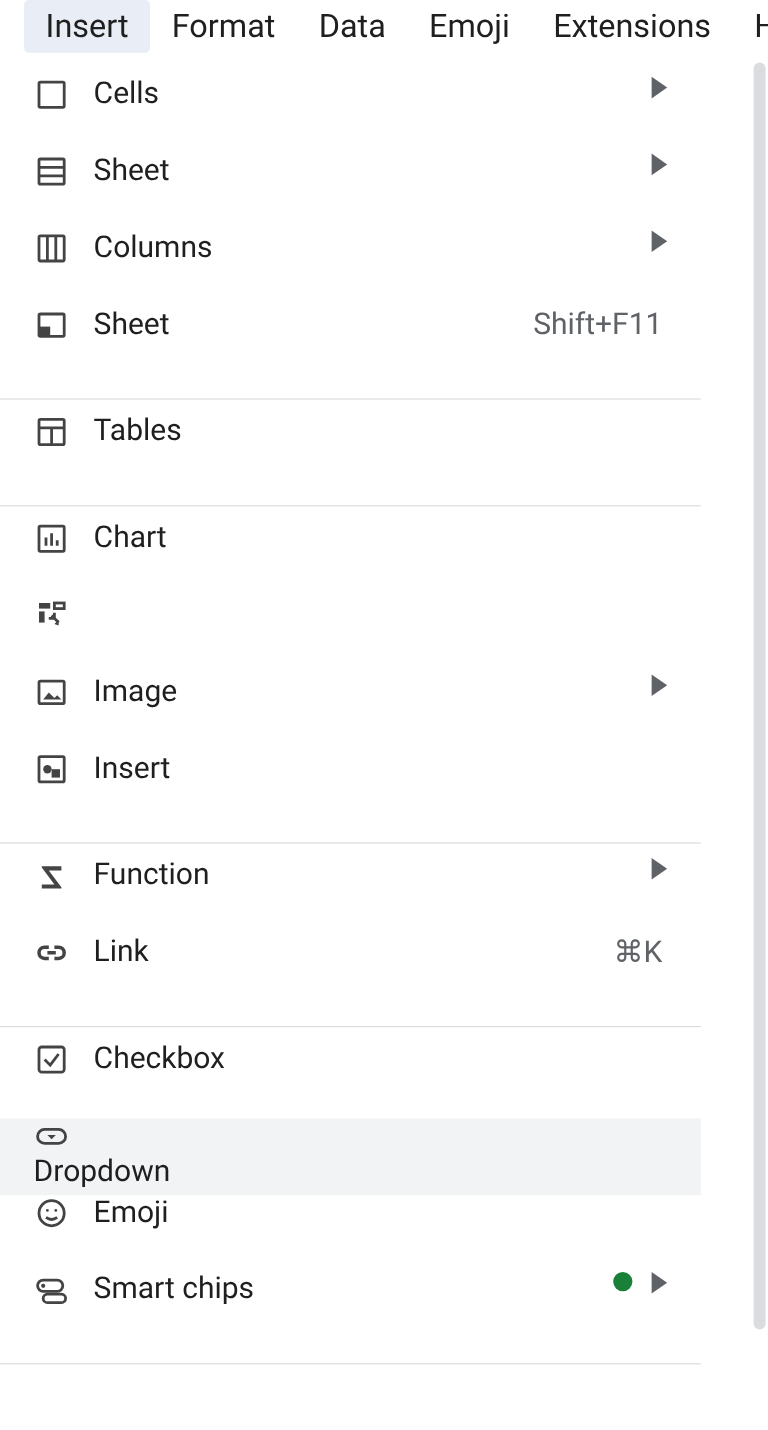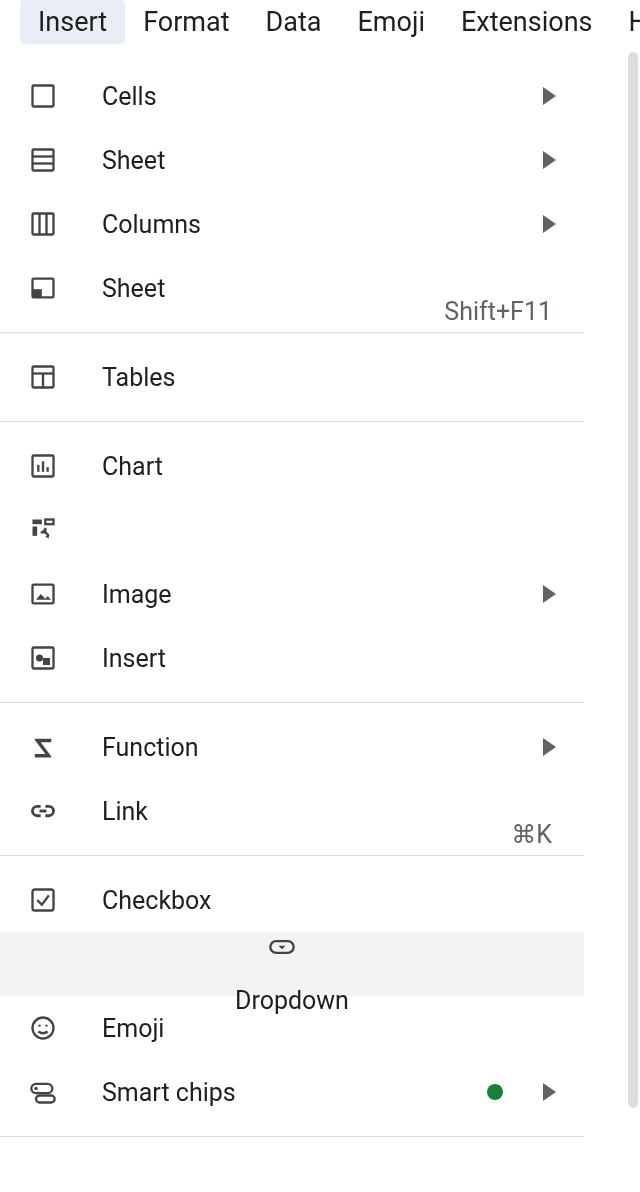--- a/index.html
+++ b/index.html
@@ -32,48 +32,46 @@
     .dropdown {
       position: absolute;
       left: 0;
       top: 52px;
       width: 584px;
       background: #fff;
       padding: 12px 0;
     }
     .menu-item {
       display: flex;
-      align-items: center;
+      align-items: flex-start;
       height: 64px;
       padding: 0 28px 0 28px;
       cursor: pointer;
       font-size: 25px;
       color: #1f1f1f;
-      gap: 24px;
     }
     .menu-item.hover {
       background: #f1f3f4;
       flex-direction: column;
     }
     .menu-icon {
       width: 30px;
       height: 30px;
       margin-right: 20px;
       flex-shrink: 0;
       display: flex;
       align-items: center;
       justify-content: center;
     }
     .menu-icon svg { display: block; }
     .menu-label { flex: 1; }
     .menu-shortcut {
       color: #5f6368;
       font-size: 25px;
       margin-right: 4px;
-      margin-top: 46px;
     }
     .menu-arrow {
       width: 0; height: 0;
       border-top: 9px solid transparent;
       border-bottom: 9px solid transparent;
       border-left: 13px solid #5f6368;
       margin-left: 8px;
     }
     .menu-dot {
       width: 16px; height: 16px;

